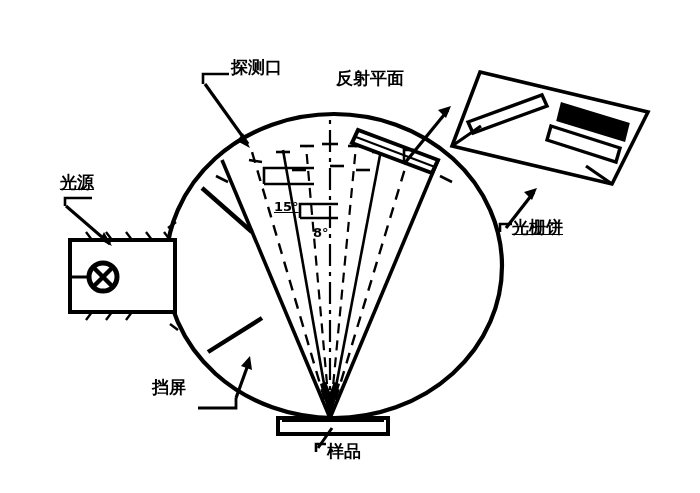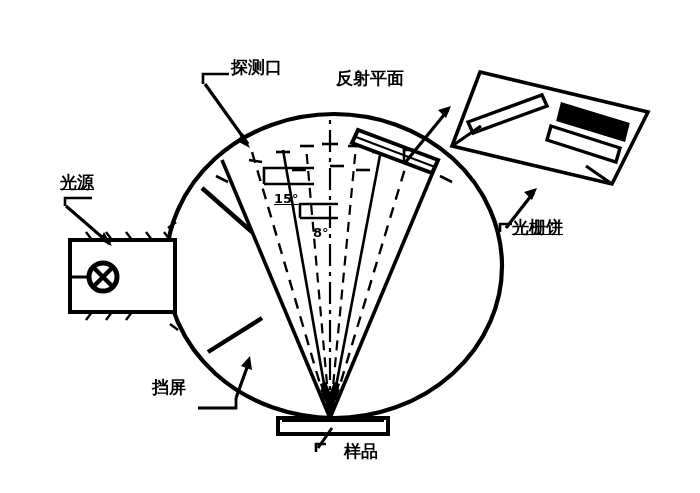--- a/index.html
+++ b/index.html
@@ -149,19 +149,19 @@
   <div class="lbl cn" style="left:60px;  top:174px;text-decoration:underline;">光源</div>
 
   <div class="lbl cn" style="left:231px; top:59px;">探测口</div>
 
   <div class="lbl cn" style="left:336px; top:70px;">反射平面</div>
 
   <div class="lbl cn" style="left:512px; top:219px;text-decoration:underline;">光栅饼</div>
 
   <div class="lbl cn" style="left:152px; top:379px;">挡屏</div>
 
-  <div class="lbl cn" style="left:344px; top:443px;">样品</div>
+  <div class="lbl cn" style="left:327px; top:443px;">样品</div>
 
-  <div class="lbl ang" style="left:274px; top:192px;text-decoration:underline;">15°</div>
+  <div class="lbl ang" style="left:274px; top:200px;text-decoration:underline;">15°</div>
 
   <div class="lbl ang" style="left:313px; top:226px;">8°</div>
 
 </div>
 
 </body></html>

